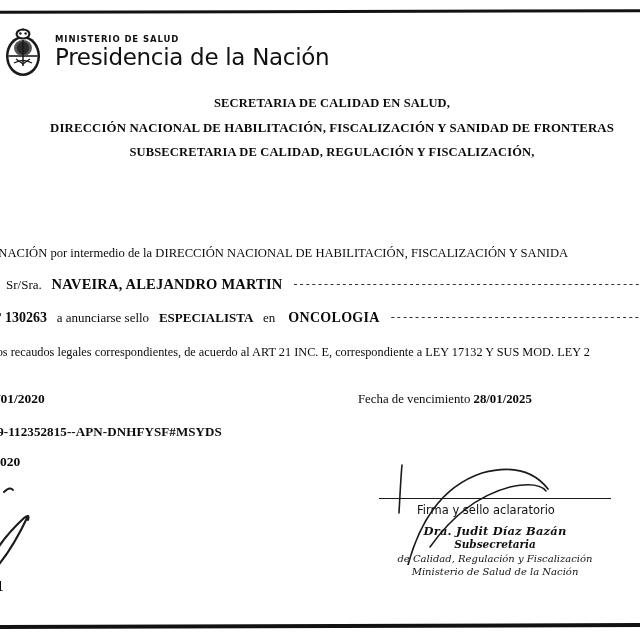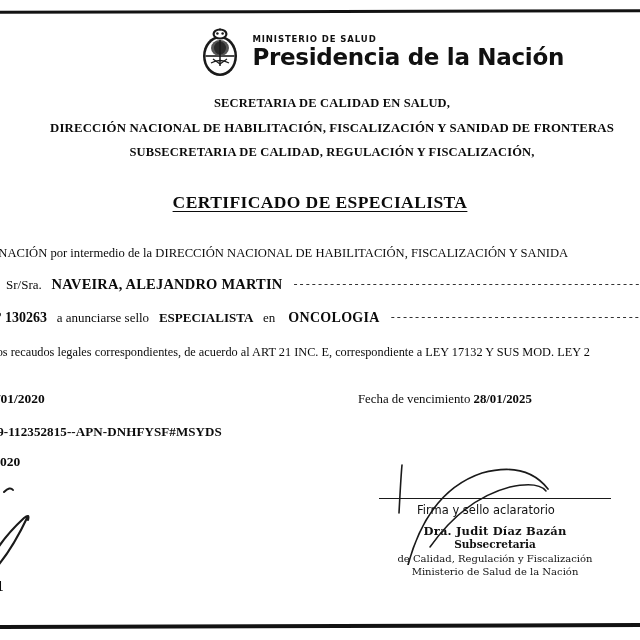--- a/index.html
+++ b/index.html
@@ -27,40 +27,40 @@
   .edge-top   { top: 10px;  height: 3px; transform: rotate(-0.12deg); }
   .edge-bottom{ top: 624px; height: 4px; transform: rotate(-0.18deg); }
 
   
   .header {
     position: absolute;
     top: 26px;
     left: 0;
     width: 564px;
     display: flex;
-    justify-content: flex-end;
+    justify-content: flex-start;
     align-items: center;
   }
   .escudo { width: 46px; height: 52px; flex: 0 0 auto; }
   .brand {
     margin-left: 9px;
     line-height: 1;
     font-family: "DejaVu Sans", "Liberation Sans", sans-serif;
   }
   .brand-ministry {
     font-size: 8.5px;
     font-weight: bold;
     letter-spacing: 0.9px;
     color: #111;
     margin-bottom: 3px;
     display: block;
   }
   .brand-presidency {
     font-size: 23px;
-    font-weight: bold;
+    font-weight: normal;
     letter-spacing: -0.3px;
     color: #111;
     display: block;
   }
 
   
   .org-block {
     position: absolute;
     top: 96px;
     left: 12px;
@@ -157,20 +157,21 @@
     color: #111;
     white-space: nowrap;
   }
   .stamp {
     position: absolute;
     top: 524px;
     left: 379px;
     width: 232px;
     text-align: center;
     font-family: "DejaVu Serif", "Liberation Serif", serif;
+    font-style: italic;
     color: #111;
   }
   .stamp-name { font-size: 11.5px; font-weight: bold; letter-spacing: 0.2px; line-height: 1.25; }
   .stamp-role { font-size: 10.5px; font-weight: bold; line-height: 1.3; }
   .stamp-dep  { font-size: 10px;  line-height: 1.3; }
   .stamp-min  { font-size: 10px;  line-height: 1.3; }
 
   .corner-glyph {
     position: absolute;
     top: 578px;
@@ -209,21 +210,20 @@
       <span class="brand-presidency">Presidencia de la Nación</span>
     </div>
   </div>
 
   <div class="org-block">
     <div class="org-line l1">SECRETARIA DE CALIDAD EN SALUD,</div>
     <div class="org-line l3">DIRECCIÓN NACIONAL DE HABILITACIÓN, FISCALIZACIÓN Y SANIDAD DE FRONTERAS</div>
     <div class="org-line l2">SUBSECRETARIA DE CALIDAD, REGULACIÓN Y FISCALIZACIÓN,</div>
   </div>
 
-  <div class="cert-title">CERTIFICADO DE ESPECIALISTA</div>
 
   <div class="body-line b1">SALUD DE LA NACIÓN por intermedio de la DIRECCIÓN NACIONAL DE HABILITACIÓN, FISCALIZACIÓN Y SANIDA</div>
 
   <div class="body-line b2">
     <span>Sr/Sra.</span>
     &nbsp;
     <span class="name-big">NAVEIRA, ALEJANDRO MARTIN</span>
     &nbsp;
     <span class="dashes">-----------------------------------------------------------------------------------------------</span>
   </div>

